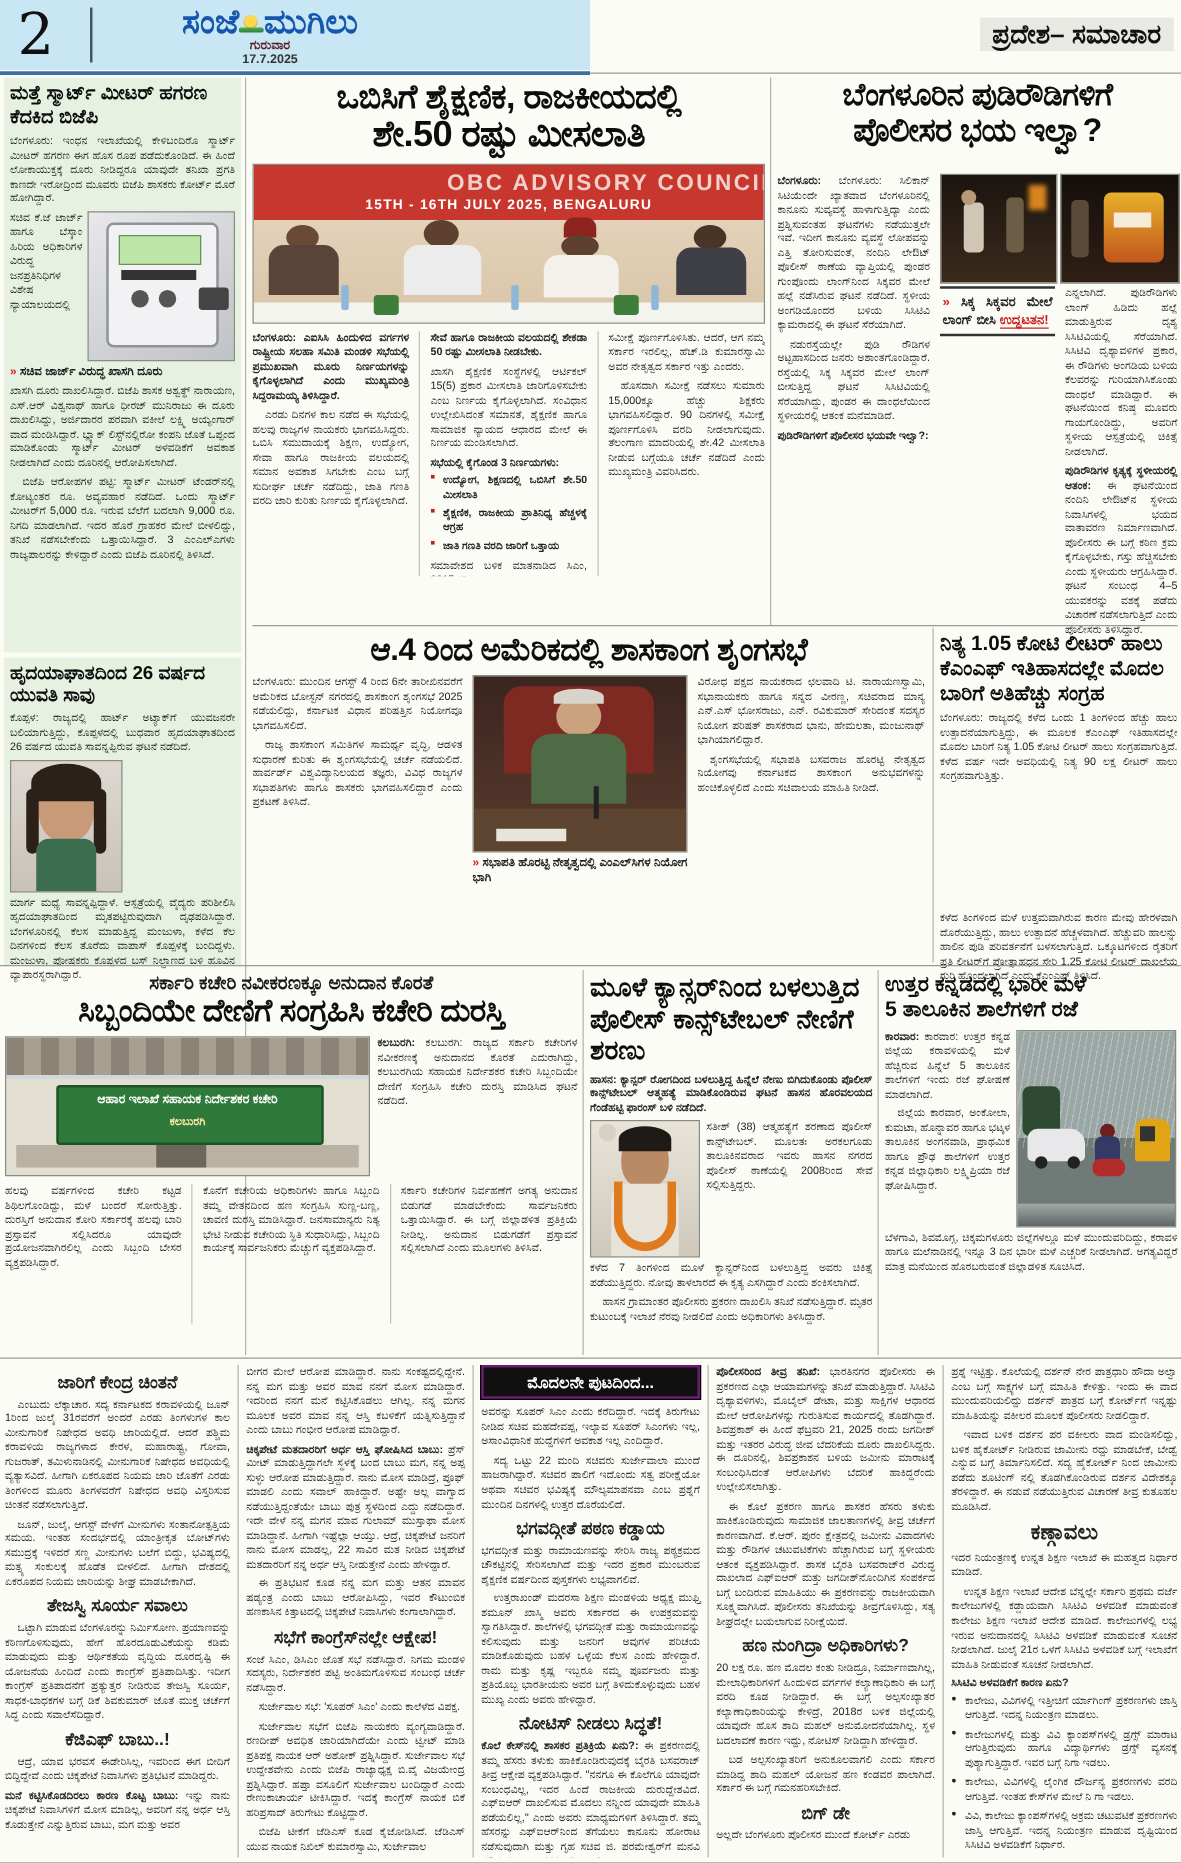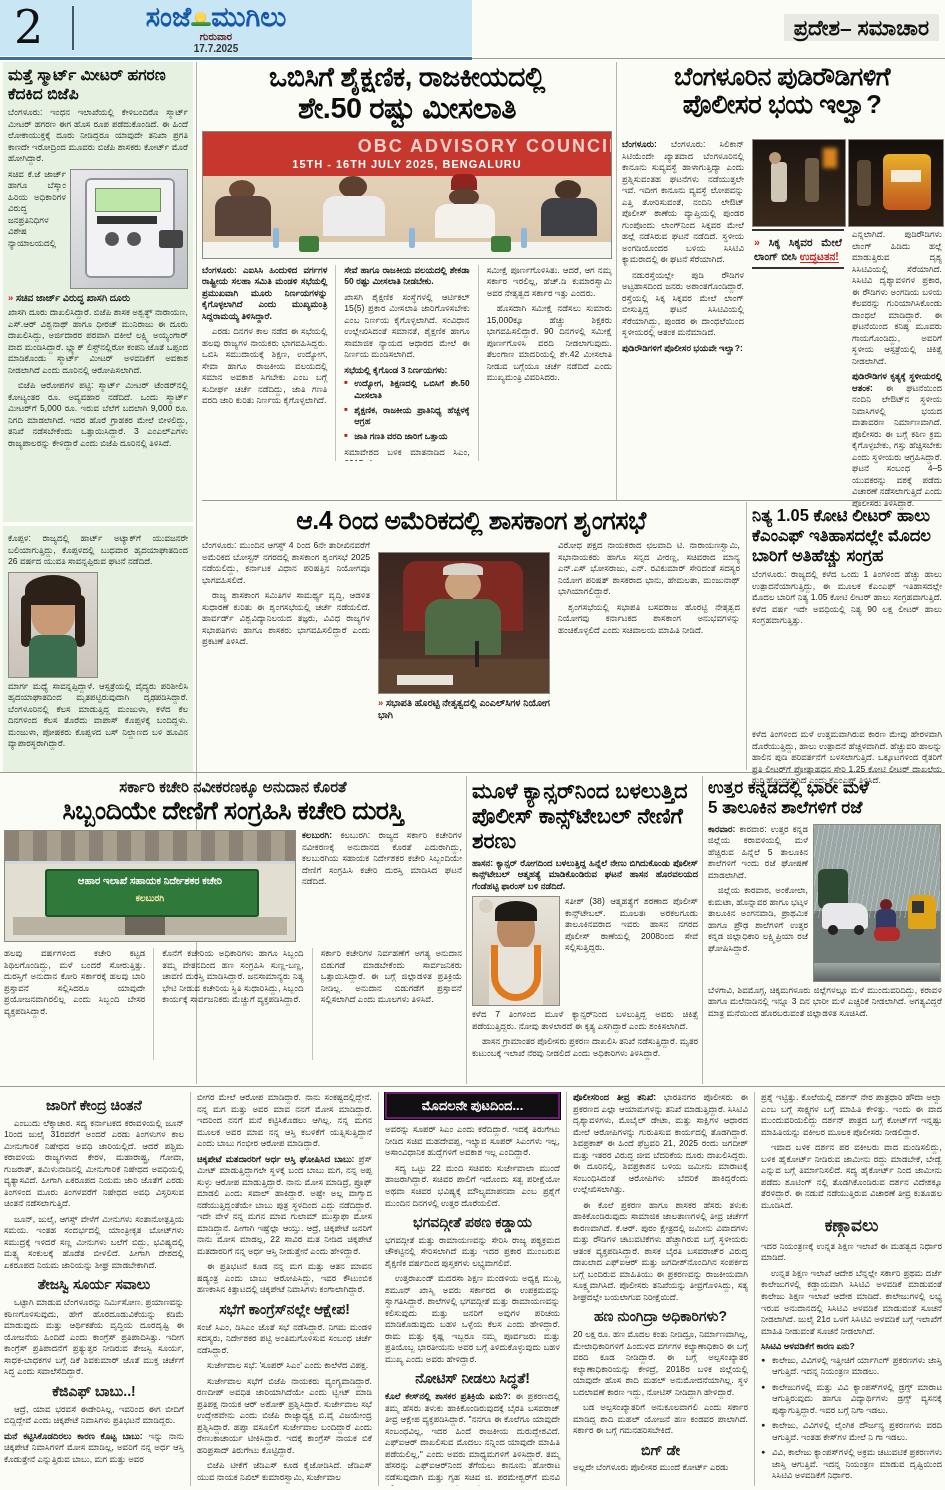--- a/index.html
+++ b/index.html
@@ -89,20 +89,21 @@
       <span class="mark">»</span>
       <span>ಸಚಿವ ಜಾರ್ಜ್ ವಿರುದ್ಧ ಖಾಸಗಿ ದೂರು</span>
     </div>
     <div class="body" style="margin-top:3px;">
       <p class="nolede">ಖಾಸಗಿ ದೂರು ದಾಖಲಿಸಿದ್ದಾರೆ. ಬಿಜೆಪಿ ಶಾಸಕ ಅಶ್ವತ್ಥ್ ನಾರಾಯಣ, ಎಸ್.ಆರ್ ವಿಶ್ವನಾಥ್ ಹಾಗೂ ಧೀರಜ್ ಮುನಿರಾಜು ಈ ದೂರು ದಾಖಲಿಸಿದ್ದು, ಅರ್ಜಿದಾರರ ಪರವಾಗಿ ವಕೀಲೆ ಲಕ್ಷ್ಮಿ ಅಯ್ಯಂಗಾರ್ ವಾದ ಮಂಡಿಸಿದ್ದಾರೆ. ಬ್ಲ್ಯಾಕ್ ಲಿಸ್ಟ್‌ನಲ್ಲಿರೋ ಕಂಪನಿ ಜೊತೆ ಒಪ್ಪಂದ ಮಾಡಿಕೊಂಡು ಸ್ಮಾರ್ಟ್ ಮೀಟರ್ ಅಳವಡಿಕೆಗೆ ಅವಕಾಶ ನೀಡಲಾಗಿದೆ ಎಂದು ದೂರಿನಲ್ಲಿ ಆರೋಪಿಸಲಾಗಿದೆ.</p>
       <p>ಬಿಜೆಪಿ ಆರೋಪಗಳ ಪಟ್ಟಿ: ಸ್ಮಾರ್ಟ್ ಮೀಟರ್ ಟೆಂಡರ್‌ನಲ್ಲಿ ಕೋಟ್ಯಂತರ ರೂ. ಅವ್ಯವಹಾರ ನಡೆದಿದೆ. ಒಂದು ಸ್ಮಾರ್ಟ್ ಮೀಟರ್‌ಗೆ 5,000 ರೂ. ಇರುವ ಬೆಲೆಗೆ ಬದಲಾಗಿ 9,000 ರೂ. ನಿಗದಿ ಮಾಡಲಾಗಿದೆ. ಇದರ ಹೊರೆ ಗ್ರಾಹಕರ ಮೇಲೆ ಬೀಳಲಿದ್ದು, ತನಿಖೆ ನಡೆಸಬೇಕೆಂದು ಒತ್ತಾಯಿಸಿದ್ದಾರೆ. 3 ಎಂಎಲ್‌ಎಗಳು ರಾಜ್ಯಪಾಲರನ್ನು ಕೇಳಿದ್ದಾರೆ ಎಂದು ಬಿಜೆಪಿ ದೂರಿನಲ್ಲಿ ತಿಳಿಸಿದೆ.</p>
     </div>
   </div>
 
   <div class="abs greenbox" style="left:3px;top:526px;width:190px;height:246px;padding:4px 5px;box-sizing:border-box;">
+    <div class="h-mid" style="font-size:15px;">ಹೃದಯಾಘಾತದಿಂದ 26 ವರ್ಷದ ಯುವತಿ ಸಾವು</div>
     <div class="body" style="margin-top:3px;">
       <p class="nolede">ಕೊಪ್ಪಳ: ರಾಜ್ಯದಲ್ಲಿ ಹಾರ್ಟ್ ಅಟ್ಯಾಕ್‌ಗೆ ಯುವಜನರೇ ಬಲಿಯಾಗುತ್ತಿದ್ದು, ಕೊಪ್ಪಳದಲ್ಲಿ ಬುಧವಾರ ಹೃದಯಾಘಾತದಿಂದ 26 ವರ್ಷದ ಯುವತಿ ಸಾವನ್ನಪ್ಪಿರುವ ಘಟನೆ ನಡೆದಿದೆ.</p>
     </div>
     <div style="display:flex;gap:4px;">
       <div class="photo" style="width:88px;height:104px;background:linear-gradient(#ddd8d2,#c9c2ba);flex-shrink:0;">
         <div style="position:absolute;left:22px;top:10px;width:44px;height:54px;border-radius:46% 46% 42% 42%;background:#c99a78;"></div>
         <div style="position:absolute;left:16px;top:2px;width:56px;height:30px;border-radius:50% 50% 0 0;background:#2b2118;"></div>
         <div style="position:absolute;left:12px;top:22px;width:10px;height:52px;background:#2b2118;border-radius:5px;"></div>
         <div style="position:absolute;left:66px;top:22px;width:10px;height:52px;background:#2b2118;border-radius:5px;"></div>
         <div style="position:absolute;left:20px;top:62px;width:48px;height:42px;background:#3b6e4f;border-radius:10px 10px 0 0;"></div>
@@ -202,21 +203,21 @@
   <div class="abs hr" style="left:202px;top:500px;width:740px;"></div>
   <div class="abs vr" style="left:746px;top:502px;height:268px;"></div>
 
   <div class="abs" style="left:202px;top:506px;width:538px;height:262px;">
     <div class="h-big" style="font-size:25px;">ಆ.4 ರಿಂದ ಅಮೆರಿಕದಲ್ಲಿ ಶಾಸಕಾಂಗ ಶೃಂಗಸಭೆ</div>
     <div class="cols body" style="margin-top:6px;height:214px;">
       <div style="width:168px;flex:none;">
         <p class="nolede">ಬೆಂಗಳೂರು: ಮುಂದಿನ ಆಗಸ್ಟ್ 4 ರಿಂದ 6ನೇ ತಾರೀಖಿನವರೆಗೆ ಅಮೆರಿಕದ ಬೋಸ್ಟನ್ ನಗರದಲ್ಲಿ ಶಾಸಕಾಂಗ ಶೃಂಗಸಭೆ 2025 ನಡೆಯಲಿದ್ದು, ಕರ್ನಾಟಕ ವಿಧಾನ ಪರಿಷತ್ತಿನ ನಿಯೋಗವೂ ಭಾಗವಹಿಸಲಿದೆ.</p>
         <p>ರಾಜ್ಯ ಶಾಸಕಾಂಗ ಸಮಿತಿಗಳ ಸಾಮರ್ಥ್ಯ ವೃದ್ಧಿ, ಆಡಳಿತ ಸುಧಾರಣೆ ಕುರಿತು ಈ ಶೃಂಗಸಭೆಯಲ್ಲಿ ಚರ್ಚೆ ನಡೆಯಲಿದೆ. ಹಾರ್ವರ್ಡ್ ವಿಶ್ವವಿದ್ಯಾನಿಲಯದ ತಜ್ಞರು, ವಿವಿಧ ರಾಜ್ಯಗಳ ಸಭಾಪತಿಗಳು ಹಾಗೂ ಶಾಸಕರು ಭಾಗವಹಿಸಲಿದ್ದಾರೆ ಎಂದು ಪ್ರಕಟಣೆ ತಿಳಿಸಿದೆ.</p>
       </div>
-      <div style="width:172px;flex:none;margin-top:12px;">
+      <div style="width:172px;flex:none;">
         <div class="photo" style="width:170px;height:140px;background:linear-gradient(#3a2520,#5a3a2c);">
           <div style="position:absolute;left:24px;top:8px;width:120px;height:70px;background:#7e2a22;border-radius:14px 14px 0 0;"></div>
           <div style="position:absolute;left:66px;top:16px;width:36px;height:32px;border-radius:50%;background:#caa37e;"></div>
           <div style="position:absolute;left:64px;top:10px;width:40px;height:12px;border-radius:50% 50% 0 0;background:#d8d4cc;"></div>
           <div style="position:absolute;left:46px;top:46px;width:76px;height:56px;border-radius:16px 16px 0 0;background:#4e6b45;"></div>
           <div style="position:absolute;left:0;bottom:0;width:100%;height:34px;background:#5d4430;"></div>
           <div style="position:absolute;left:96px;bottom:26px;width:4px;height:26px;background:#222;"></div>
           <div style="position:absolute;left:18px;bottom:8px;width:56px;height:10px;background:#e9e4da;"></div>
         </div>
         <div class="caption" style="margin-top:3px;">

